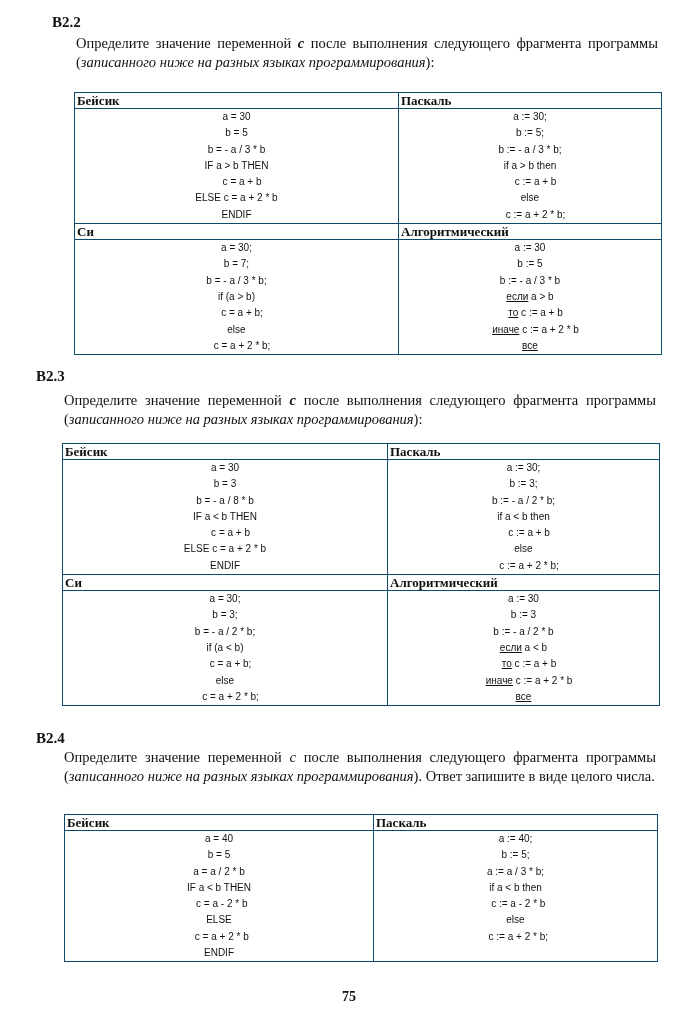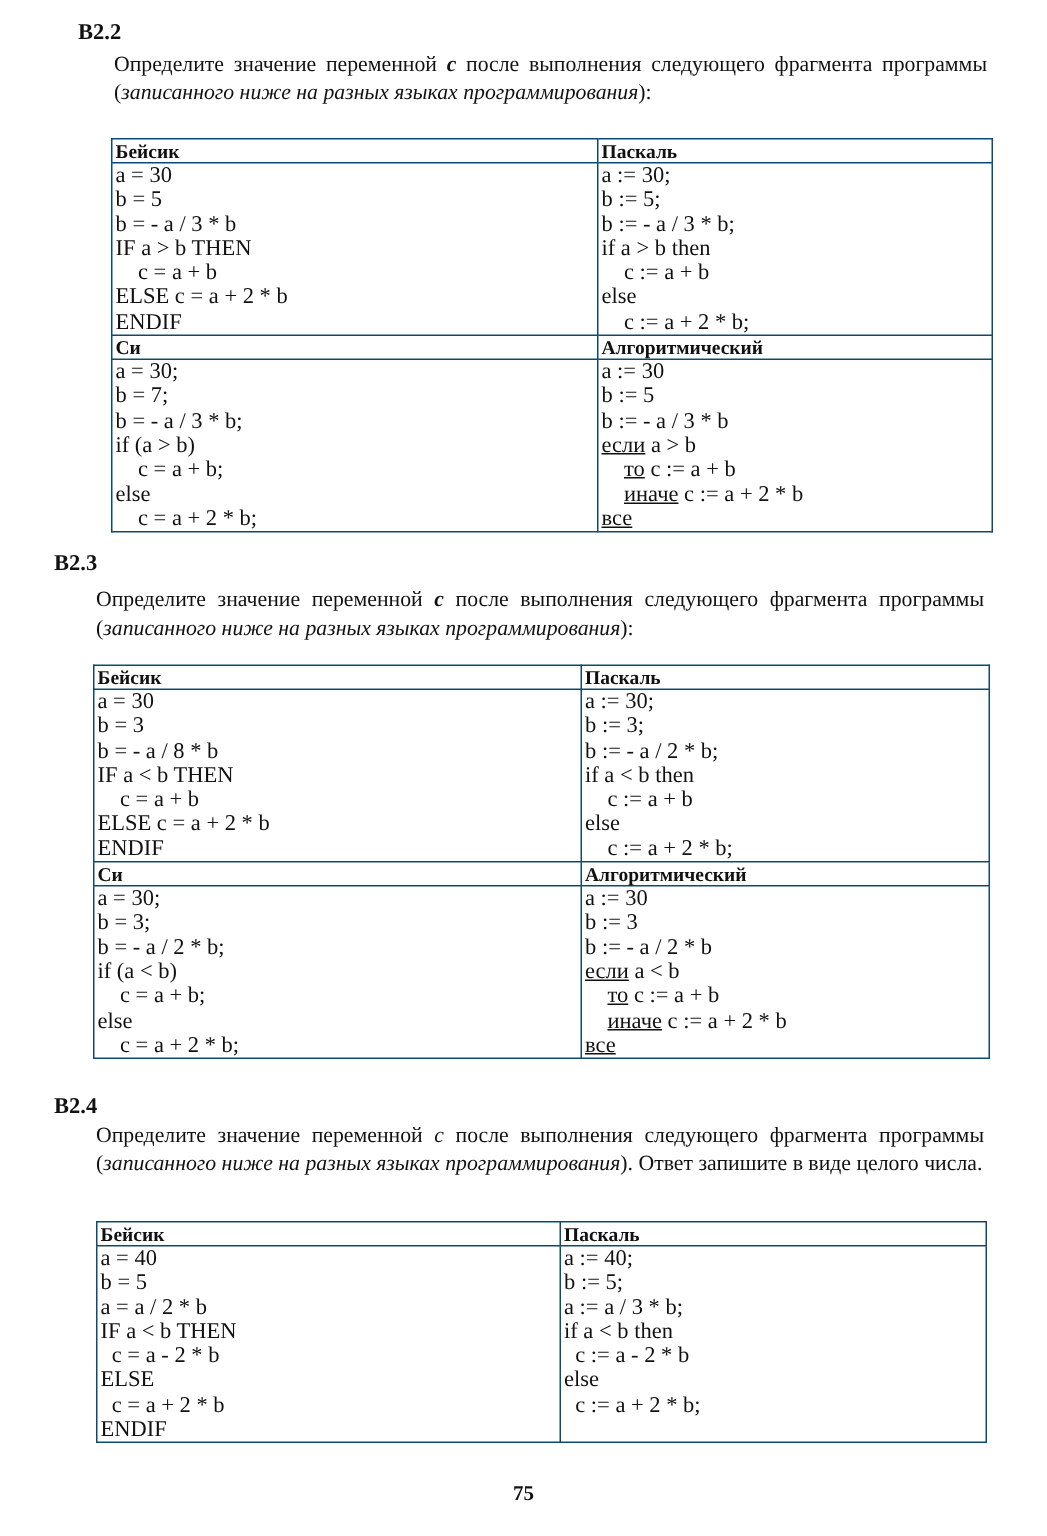--- a/index.html
+++ b/index.html
@@ -22,22 +22,22 @@
     table-layout: fixed;
   }
   table.code td {
     border: 1px solid #0c4a6e; vertical-align: top; padding: 0 2px;
   }
   table.code td.hdr {
     font-family: "Liberation Serif", serif; font-weight: bold;
     font-size: 13px; line-height: 15px; height: 15px;
   }
   table.code td.body {
-    font-family: Liberation Serif, serif; font-size: 15px;
-    line-height: 16.3px; white-space: pre;
+    font-family: Liberation Sans, sans-serif; font-size: 10px;
+    line-height: 16.3px; white-space: pre; text-align: center;
   }
   .line { display: block; white-space: pre; }
   .kw { text-decoration: underline; }
   .page-num {
     position: absolute; left: 0; width: 698px; text-align: center;
     top: 989px; font-size: 14px; font-weight: bold;
   }
 </style>
 </head>
 <body>

